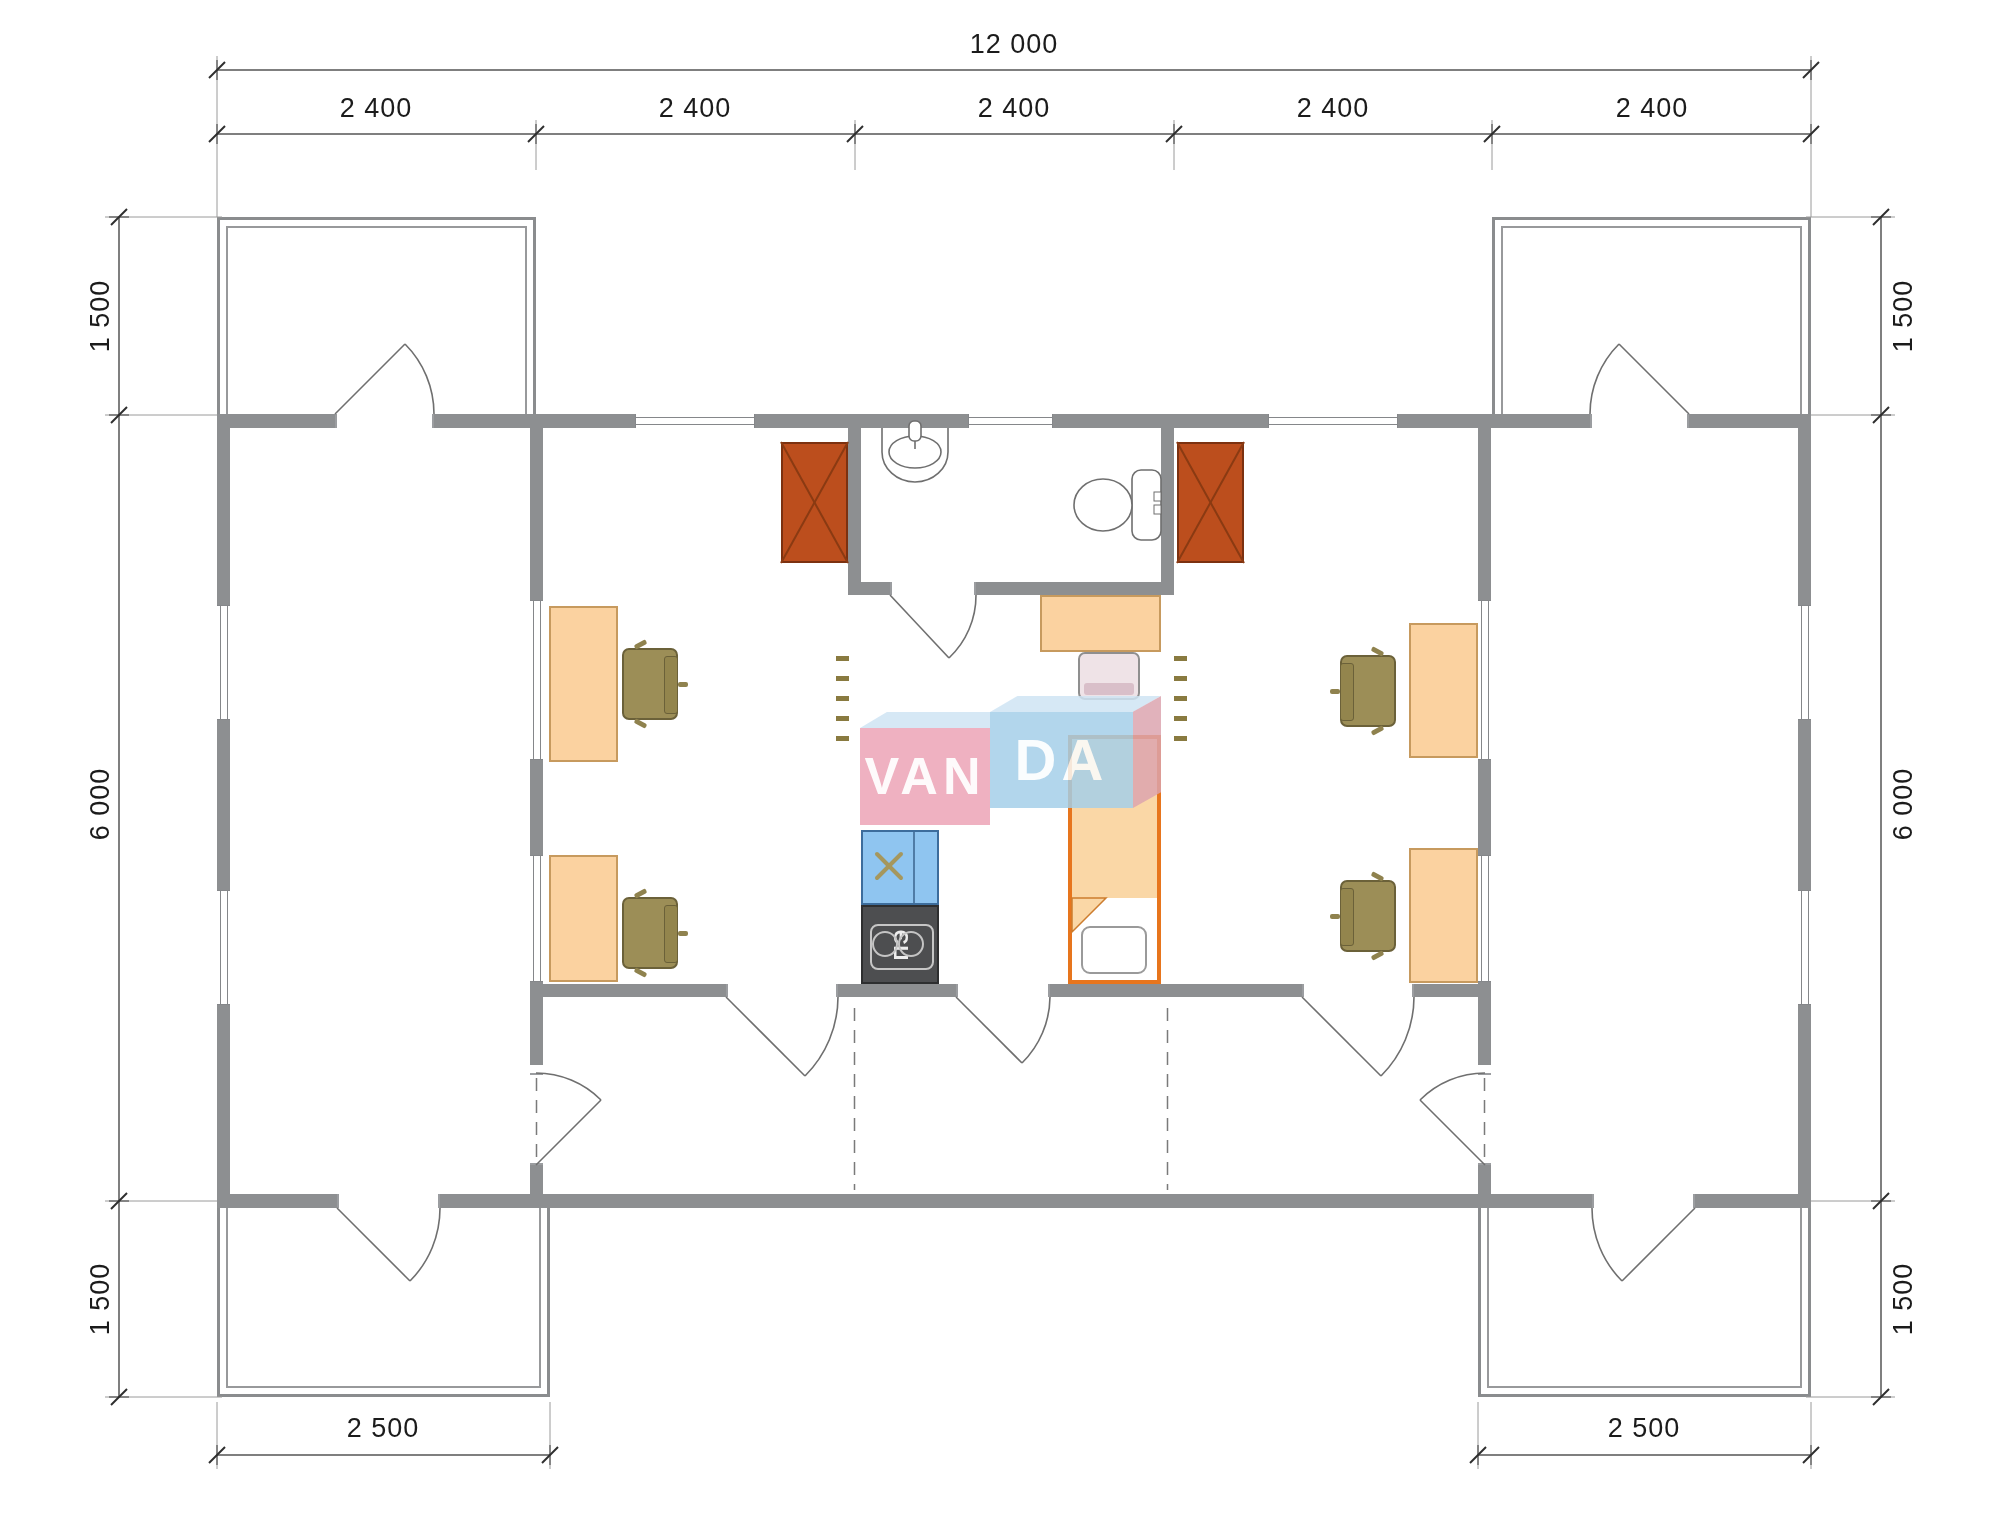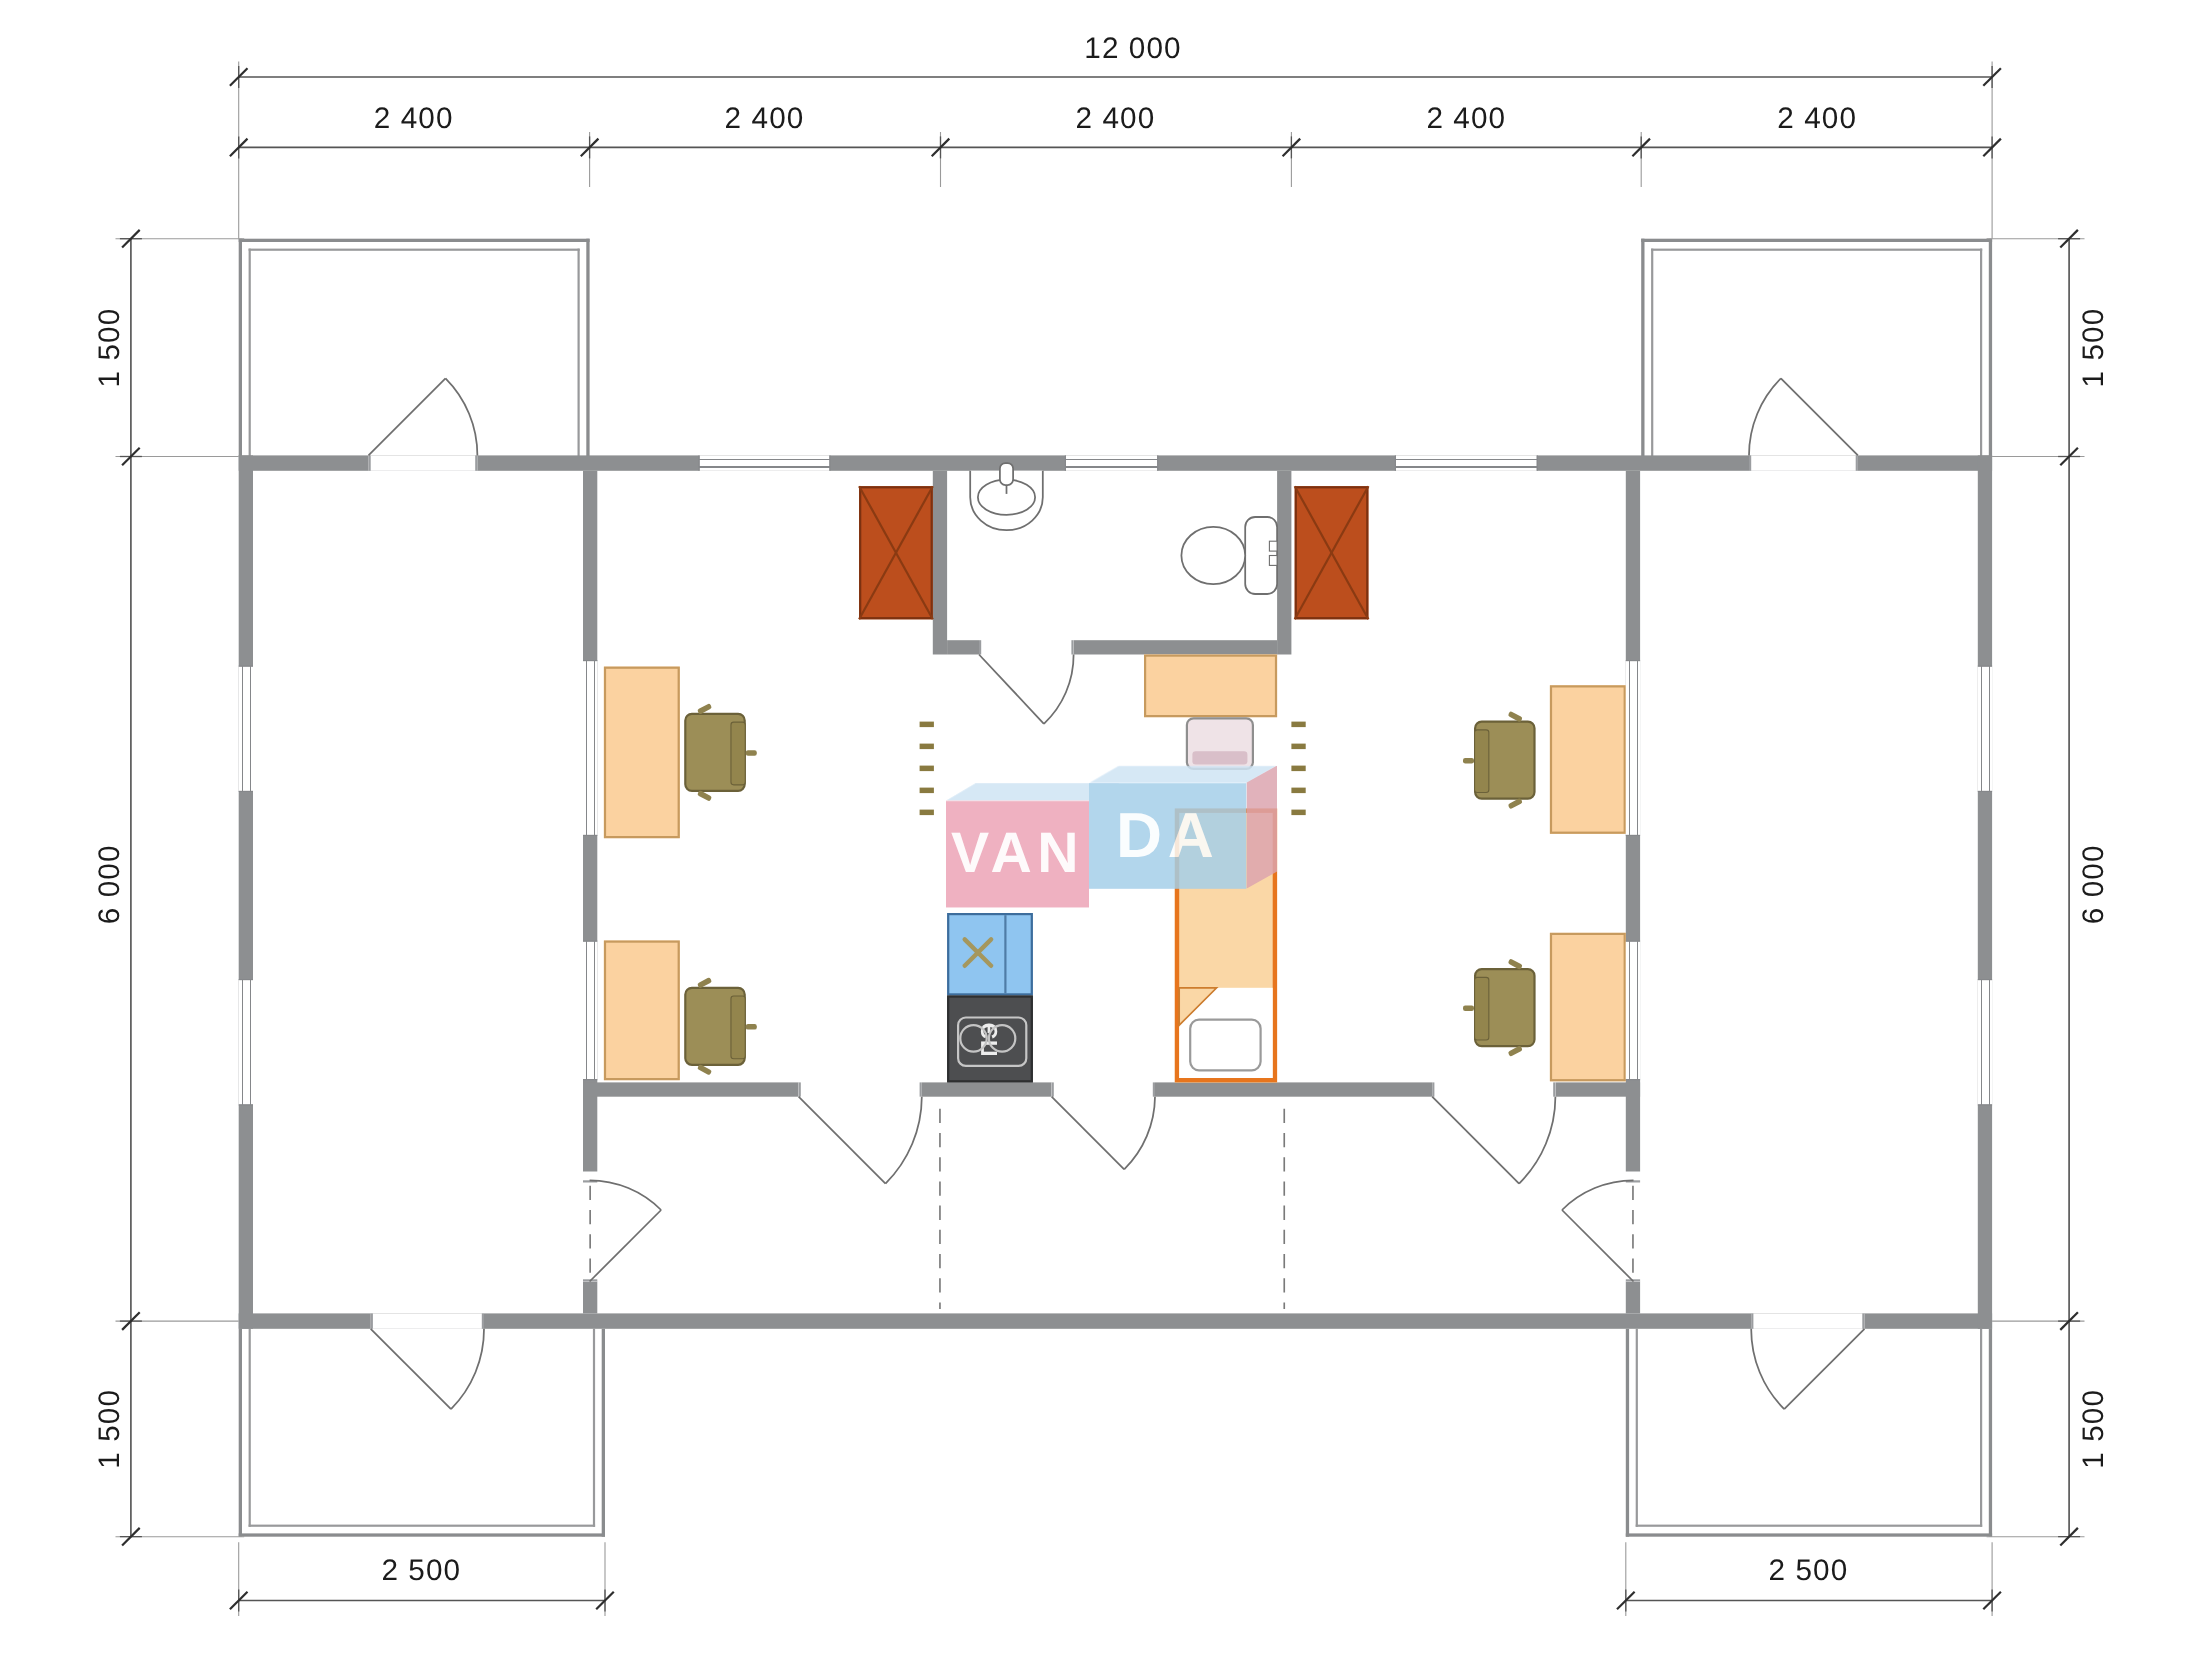--- a/index.html
+++ b/index.html
@@ -311,21 +311,21 @@
   <div class="wm">
     <div class="wm-slab" style="left:860px;top:712px;width:158px;height:16px;background:#CFE4F4;clip-path:polygon(0% 100%,17% 0%,100% 0%,83% 100%);"></div>
     <div class="wm-slab" style="left:860px;top:728px;width:130px;height:97px;background:#ECA2B5;"></div>
     <div class="wm-slab" style="left:990px;top:696px;width:171px;height:16px;background:#CFE4F4;clip-path:polygon(0% 100%,16% 0%,100% 0%,84% 100%);"></div>
     <div class="wm-slab" style="left:1133px;top:696px;width:28px;height:112px;background:#DCA4AE;clip-path:polygon(0% 14%,100% 0%,100% 86%,0% 100%);"></div>
     <div class="wm-slab" style="left:990px;top:712px;width:143px;height:96px;background:#A4CEE9;"></div>
     <div class="wm-text" style="left:860px;top:728px;width:130px;height:97px;line-height:97px;font-size:52px;">VAN</div>
     <div class="wm-text" style="left:990px;top:712px;width:143px;height:96px;line-height:96px;font-size:58px;">DA</div>
   </div>
 
-  <div class="dtext" style="left:1014px;top:44px;margin-left:16px;">12 000</div>
+  <div class="dtext" style="left:1014px;top:44px;">12 000</div>
   <div class="dtext" style="left:376px;top:108px;">2 400</div>
   <div class="dtext" style="left:695px;top:108px;">2 400</div>
   <div class="dtext" style="left:1014px;top:108px;">2 400</div>
   <div class="dtext" style="left:1333px;top:108px;">2 400</div>
   <div class="dtext" style="left:1652px;top:108px;">2 400</div>
   <div class="dtext v" style="left:100px;top:316px;">1 500</div>
   <div class="dtext v" style="left:100px;top:804px;">6 000</div>
   <div class="dtext v" style="left:100px;top:1299px;">1 500</div>
   <div class="dtext v" style="left:1903px;top:316px;">1 500</div>
   <div class="dtext v" style="left:1903px;top:804px;">6 000</div>

